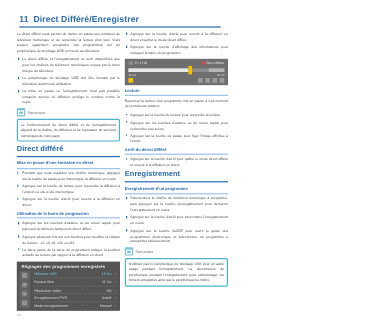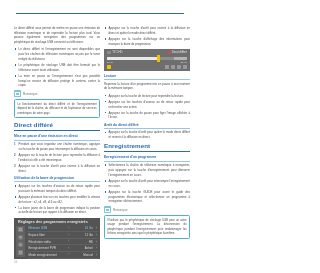--- a/index.html
+++ b/index.html
@@ -152,20 +152,23 @@
     position:absolute;left:14px;bottom:9px;
     font-size:3px;color:#b0b0b0;
   }
 </style>
 </head>
 <body>
 
 <div class="page">
 
   <div class="chapter">
+    <div class="chapter-title">
+      <span class="chapter-num">11</span><span>Direct Différé/Enregistrer</span>
+    </div>
     <div class="chapter-rule"></div>
   </div>
 
   <div class="col col-left">
 
     <p class="para">Le direct différé vous permet de mettre en pause une émission de télévision numérique et de reprendre la lecture plus tard. Vous pouvez également enregistrer des programmes sur un périphérique de stockage USB connecté au téléviseur.</p>
 
     <ul class="bul">
       <li><span class="mk"></span><span>Le direct différé et l'enregistrement ne sont disponibles que pour les chaînes de télévision numériques reçues par le tuner intégré du téléviseur.</span></li>
       <li><span class="mk"></span><span>Le périphérique de stockage USB doit être formaté par le téléviseur avant toute utilisation.</span></li>

